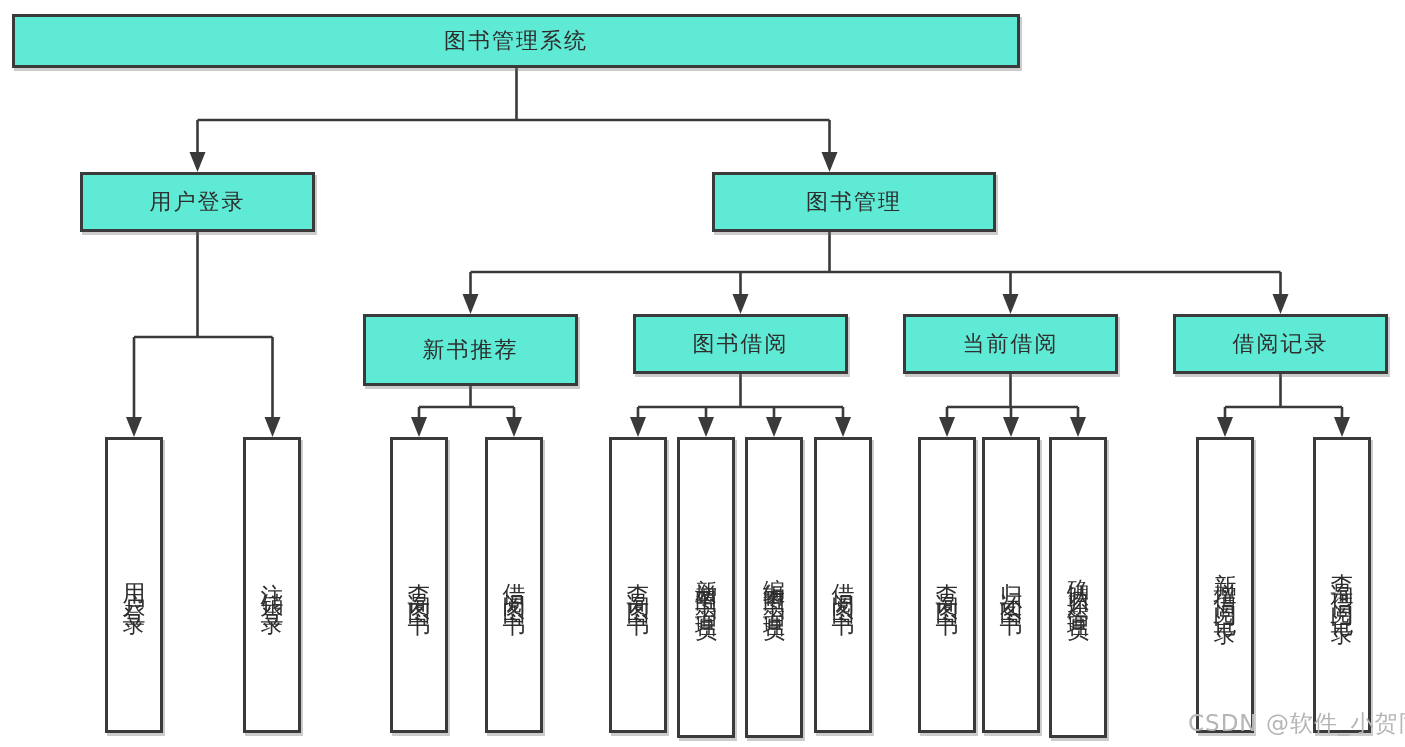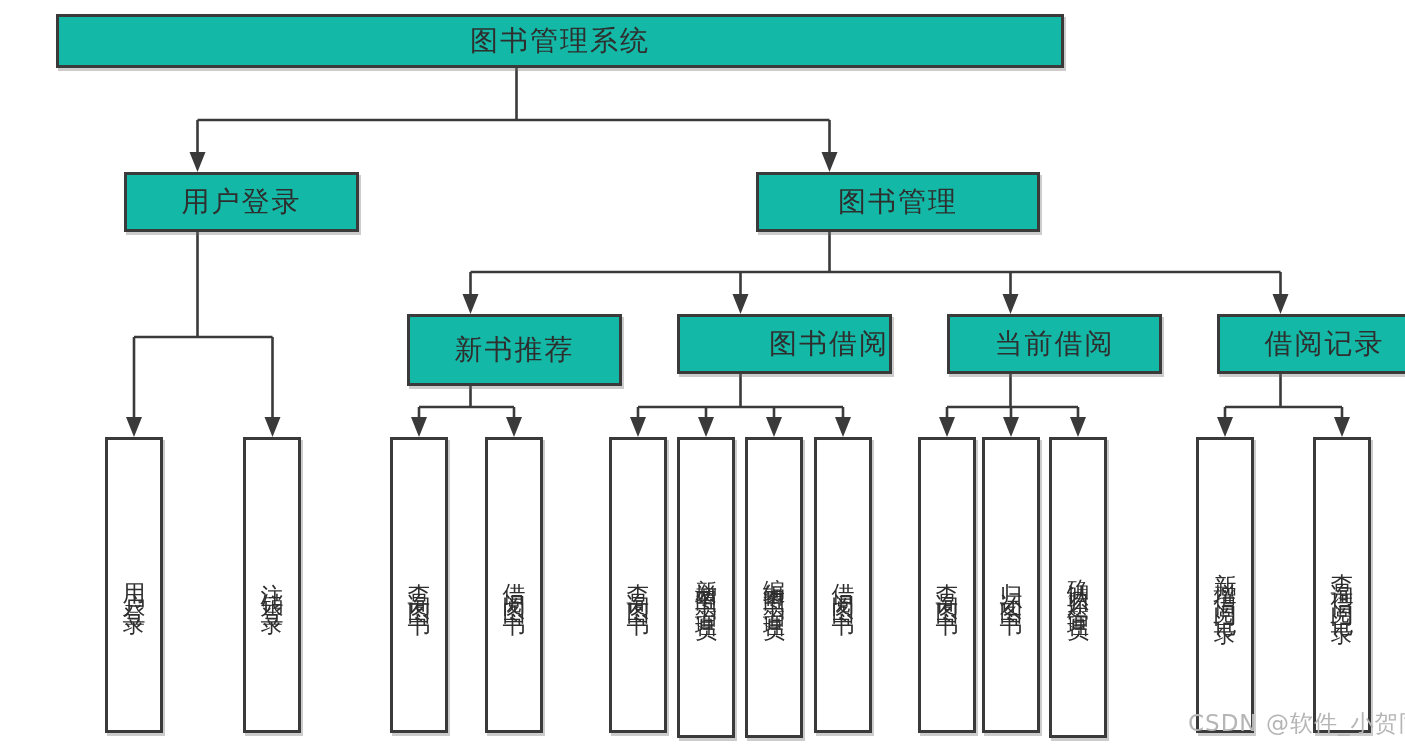--- a/index.html
+++ b/index.html
@@ -23,28 +23,27 @@
     fill: none;
   }
   #connectors path.heads {
     fill: var(--line, #3a3a3a);
     stroke: none;
   }
   .hbox {
     position: absolute;
     box-sizing: border-box;
     border: 3px solid var(--box-border, #3a3a3a);
-    background: #14b8a6;
+    background: #5eead4;
     display: flex;
     align-items: center;
     justify-content: center;
-    font-size: 28px;
+    font-size: 22px;
     letter-spacing: 2px;
     box-shadow: 2px 3px 0 rgba(110,110,110,0.35);
-    margin-left: 44px;
   }
   .vbox {
     position: absolute;
     box-sizing: border-box;
     border: 3px solid var(--box-border, #3a3a3a);
     background: #ffffff;
     width: 58px;
     height: 296px;
     top: 437px;
     display: flex;
@@ -115,21 +114,21 @@
   <div class="hbox" style="left:80px; top:172px; width:235px; height:60px;">
     <span>用户登录</span>
   </div>
   <div class="hbox" style="left:712px; top:172px; width:284px; height:60px;">
     <span>图书管理</span>
   </div>
 
   <div class="hbox" style="left:363px; top:314px; width:215px; height:72px;">
     <span>新书推荐</span>
   </div>
-  <div class="hbox" style="left:633px; top:314px; width:215px; height:60px;justify-content:flex-end;">
+  <div class="hbox" style="left:633px; top:314px; width:215px; height:60px;">
     <span>图书借阅</span>
   </div>
   <div class="hbox" style="left:903px; top:314px; width:215px; height:60px;">
     <span>当前借阅</span>
   </div>
   <div class="hbox" style="left:1173px; top:314px; width:215px; height:60px;">
     <span>借阅记录</span>
   </div>
 
   <div class="vbox" style="left:105px;">

